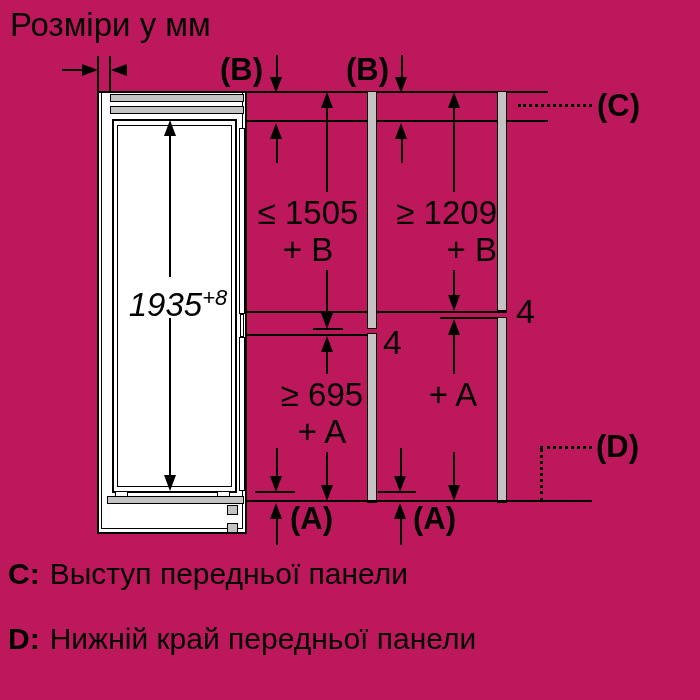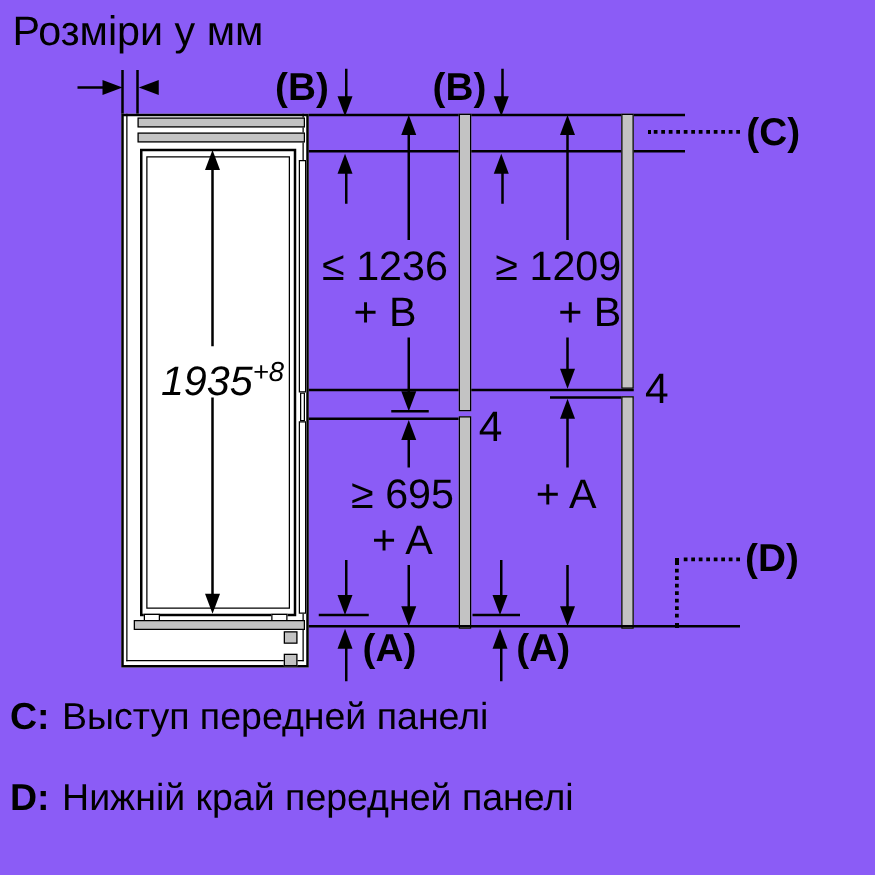--- a/index.html
+++ b/index.html
@@ -1,17 +1,17 @@
 <!DOCTYPE html>
 <html><head>
 <meta charset="utf-8">
 <style>
   html,body{margin:0;padding:0;background:#fff;}
   #stage{
-    position:relative;width:700px;height:700px;background:#8b5cf6;overflow:hidden;
+    position:relative;width:700px;height:700px;background:#be185d;overflow:hidden;
     font-family:"Liberation Sans", sans-serif;color:#000;
   }
   .hl{position:absolute;background:#000;height:2px;}
   .vl{position:absolute;background:#000;width:2px;}
   .box{position:absolute;background:#fff;border:2px solid #000;box-sizing:border-box;}
   .frame{position:absolute;background:transparent;border:1.5px solid #000;box-sizing:border-box;}
   .bar{position:absolute;background:#c3c3c3;border:1.5px solid #000;box-sizing:border-box;}
   .ah{position:absolute;width:0;height:0;}
   .ah.up{border-left:6px solid transparent;border-right:6px solid transparent;border-bottom:16px solid #000;}
   .ah.down{border-left:6px solid transparent;border-right:6px solid transparent;border-top:16px solid #000;}
@@ -78,21 +78,21 @@
 
   <div class="lbl" style="left:346px;top:53px;">(B)</div>
   <div class="vl" style="left:401px;top:55px;height:24px;"></div>
   <div class="ah down" style="left:395px;top:77px;"></div>
   <div class="ah up" style="left:395px;top:123px;"></div>
   <div class="vl" style="left:401px;top:137px;height:26px;"></div>
 
   <div class="ah up" style="left:321px;top:92px;"></div>
   <div class="vl" style="left:326px;top:106px;height:86px;"></div>
   <div class="dim" style="left:252px;top:194px;width:112px;">
-    <div>≤ 1236</div>
+    <div>≤ 1505</div>
     <div>+ B</div>
   </div>
   <div class="vl" style="left:326px;top:270px;height:44px;"></div>
   <div class="ah down" style="left:321px;top:313px;"></div>
 
   <div class="ah up" style="left:448px;top:92px;"></div>
   <div class="vl" style="left:453px;top:106px;height:86px;"></div>
   <div class="dim" style="left:385px;top:194px;width:112px;text-align:right;">
     <div>≥ 1209</div>
     <div>+ B</div>
@@ -148,20 +148,20 @@
 
   <div class="doth" style="left:518px;top:104px;width:74px;"></div>
   <div class="lbl" style="left:597px;top:89px;">(C)</div>
 
   <div class="doth" style="left:540px;top:446px;width:52px;"></div>
   <div class="dotv" style="left:540px;top:448px;height:54px;"></div>
   <div class="lbl" style="left:596px;top:430px;">(D)</div>
 
   <div class="cap" style="left:8px;top:556px;">
     <span class="k">C:</span>
-    <span>Выступ передней панелі</span>
+    <span>Выступ передньої панели</span>
   </div>
   <div class="cap" style="left:8px;top:621px;">
     <span class="k">D:</span>
-    <span>Нижній край передней панелі</span>
+    <span>Нижній край передньої панели</span>
   </div>
 
 </div>
 
 </body></html>

